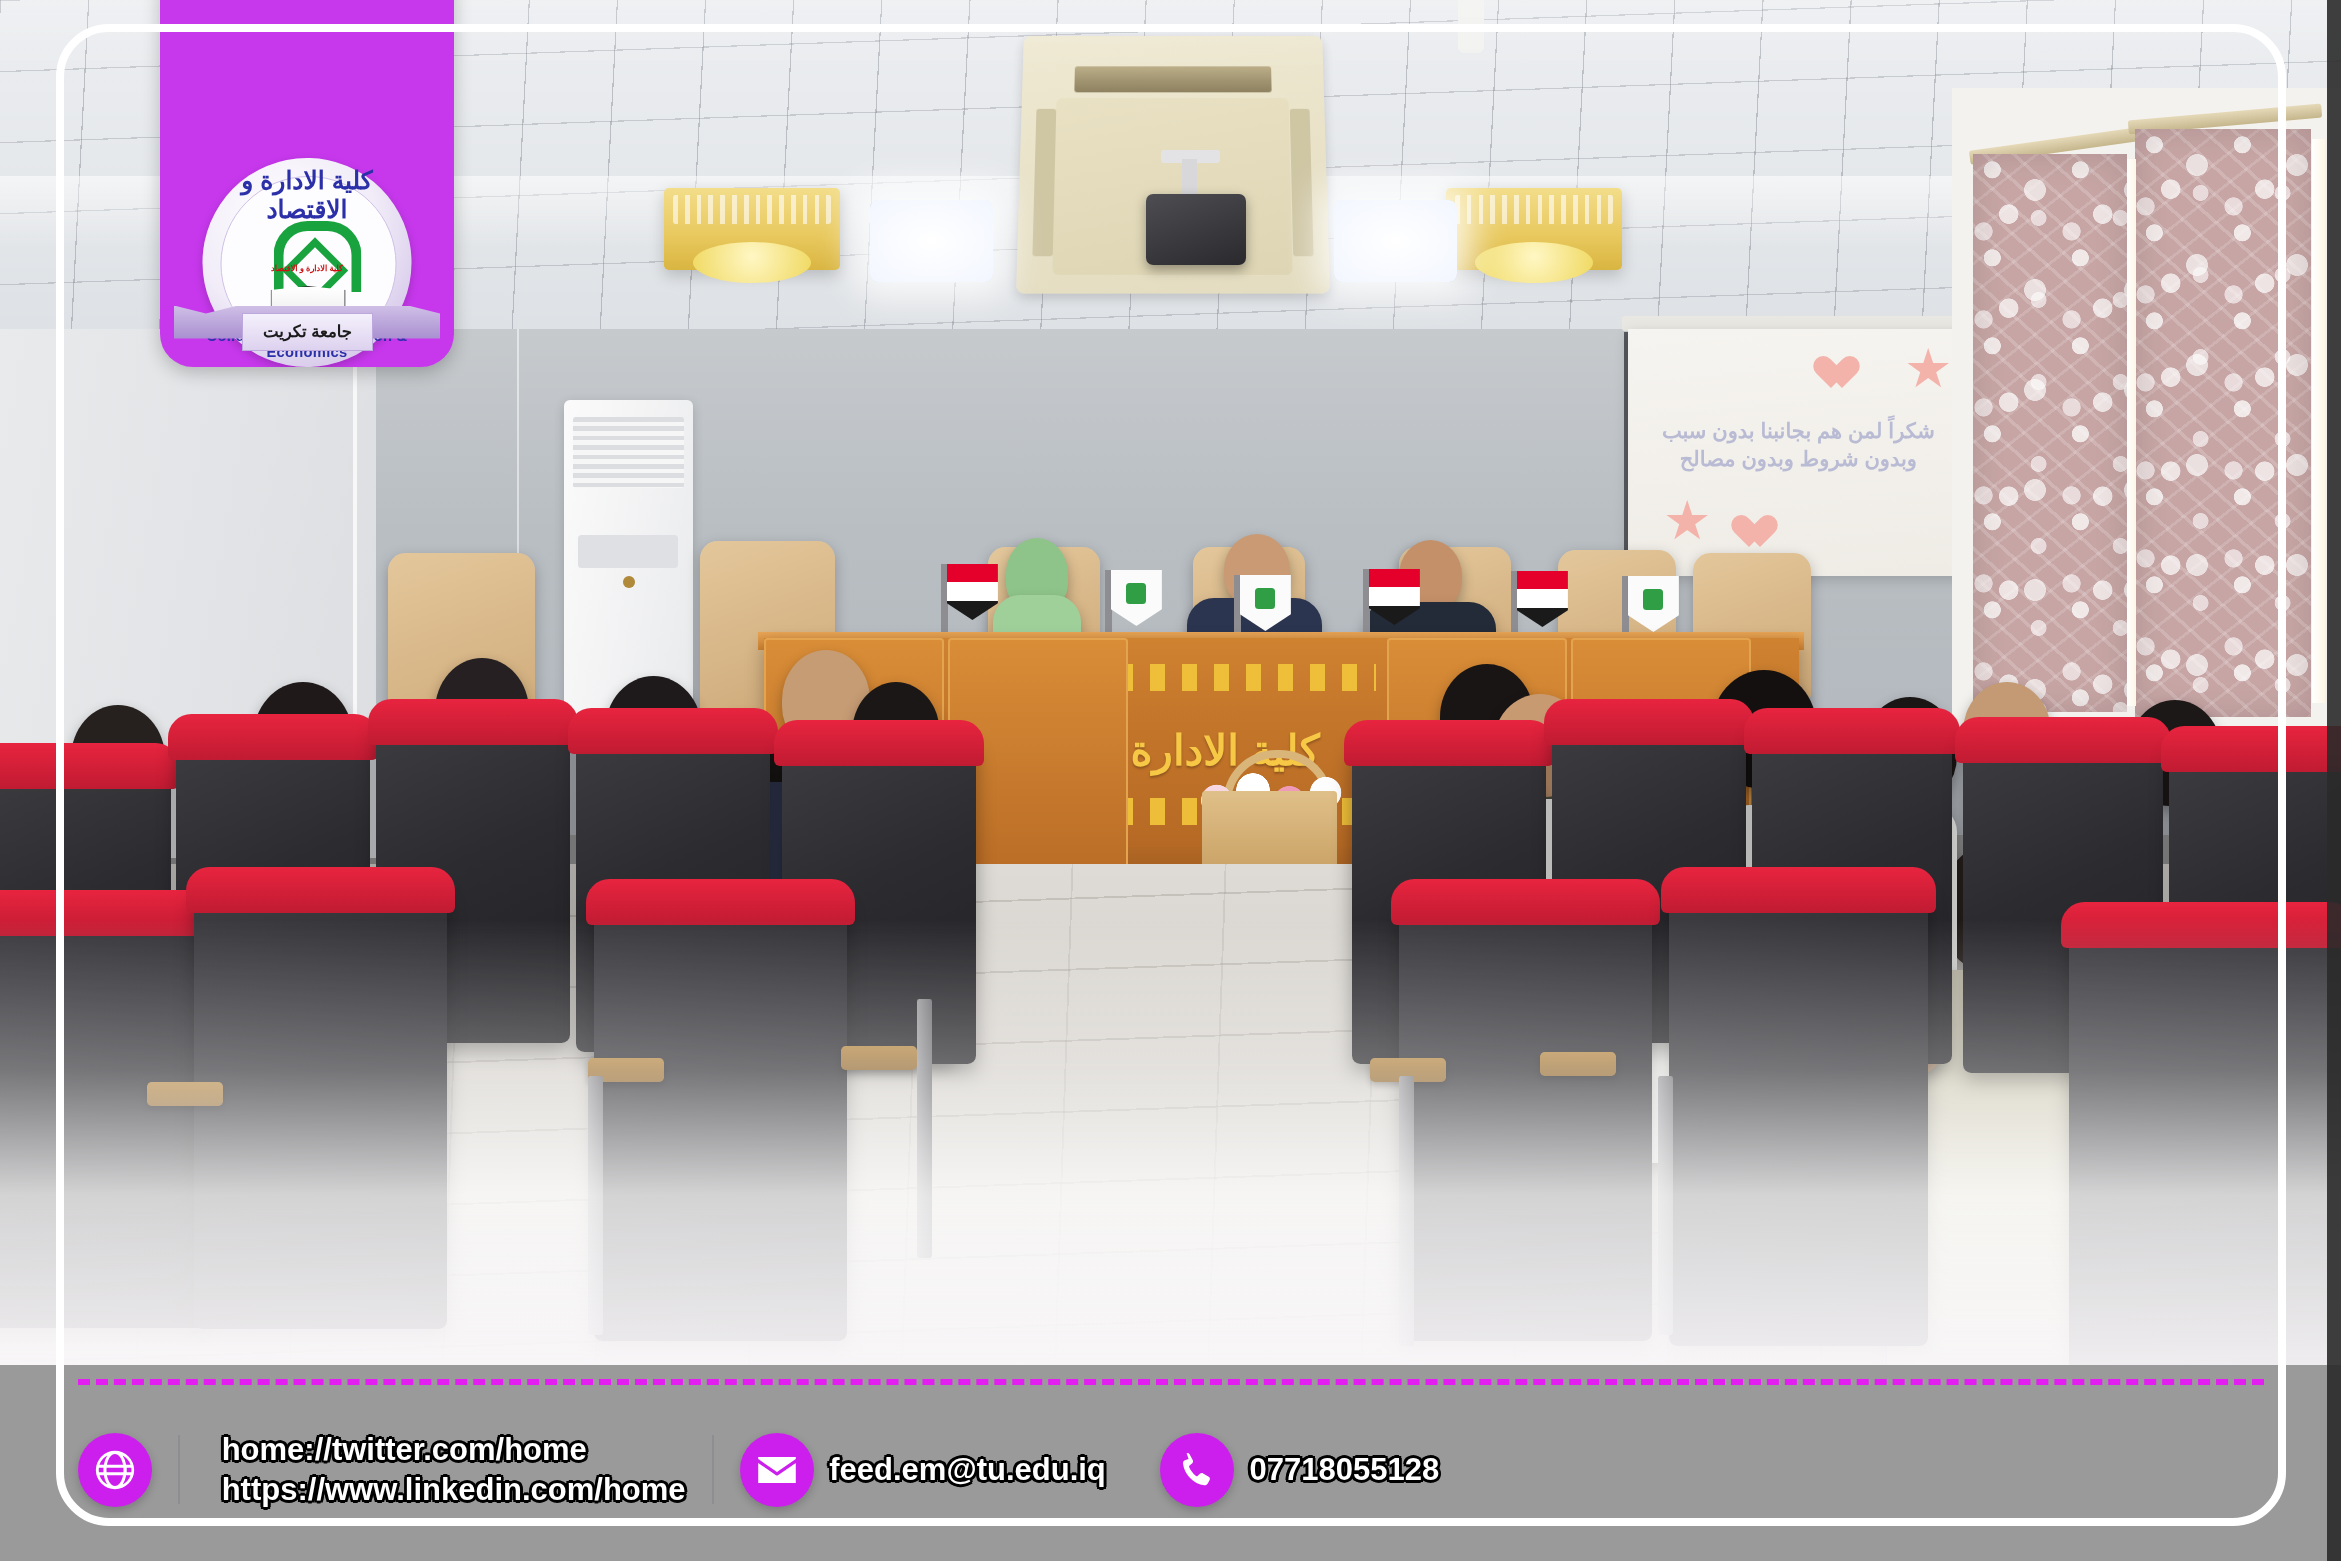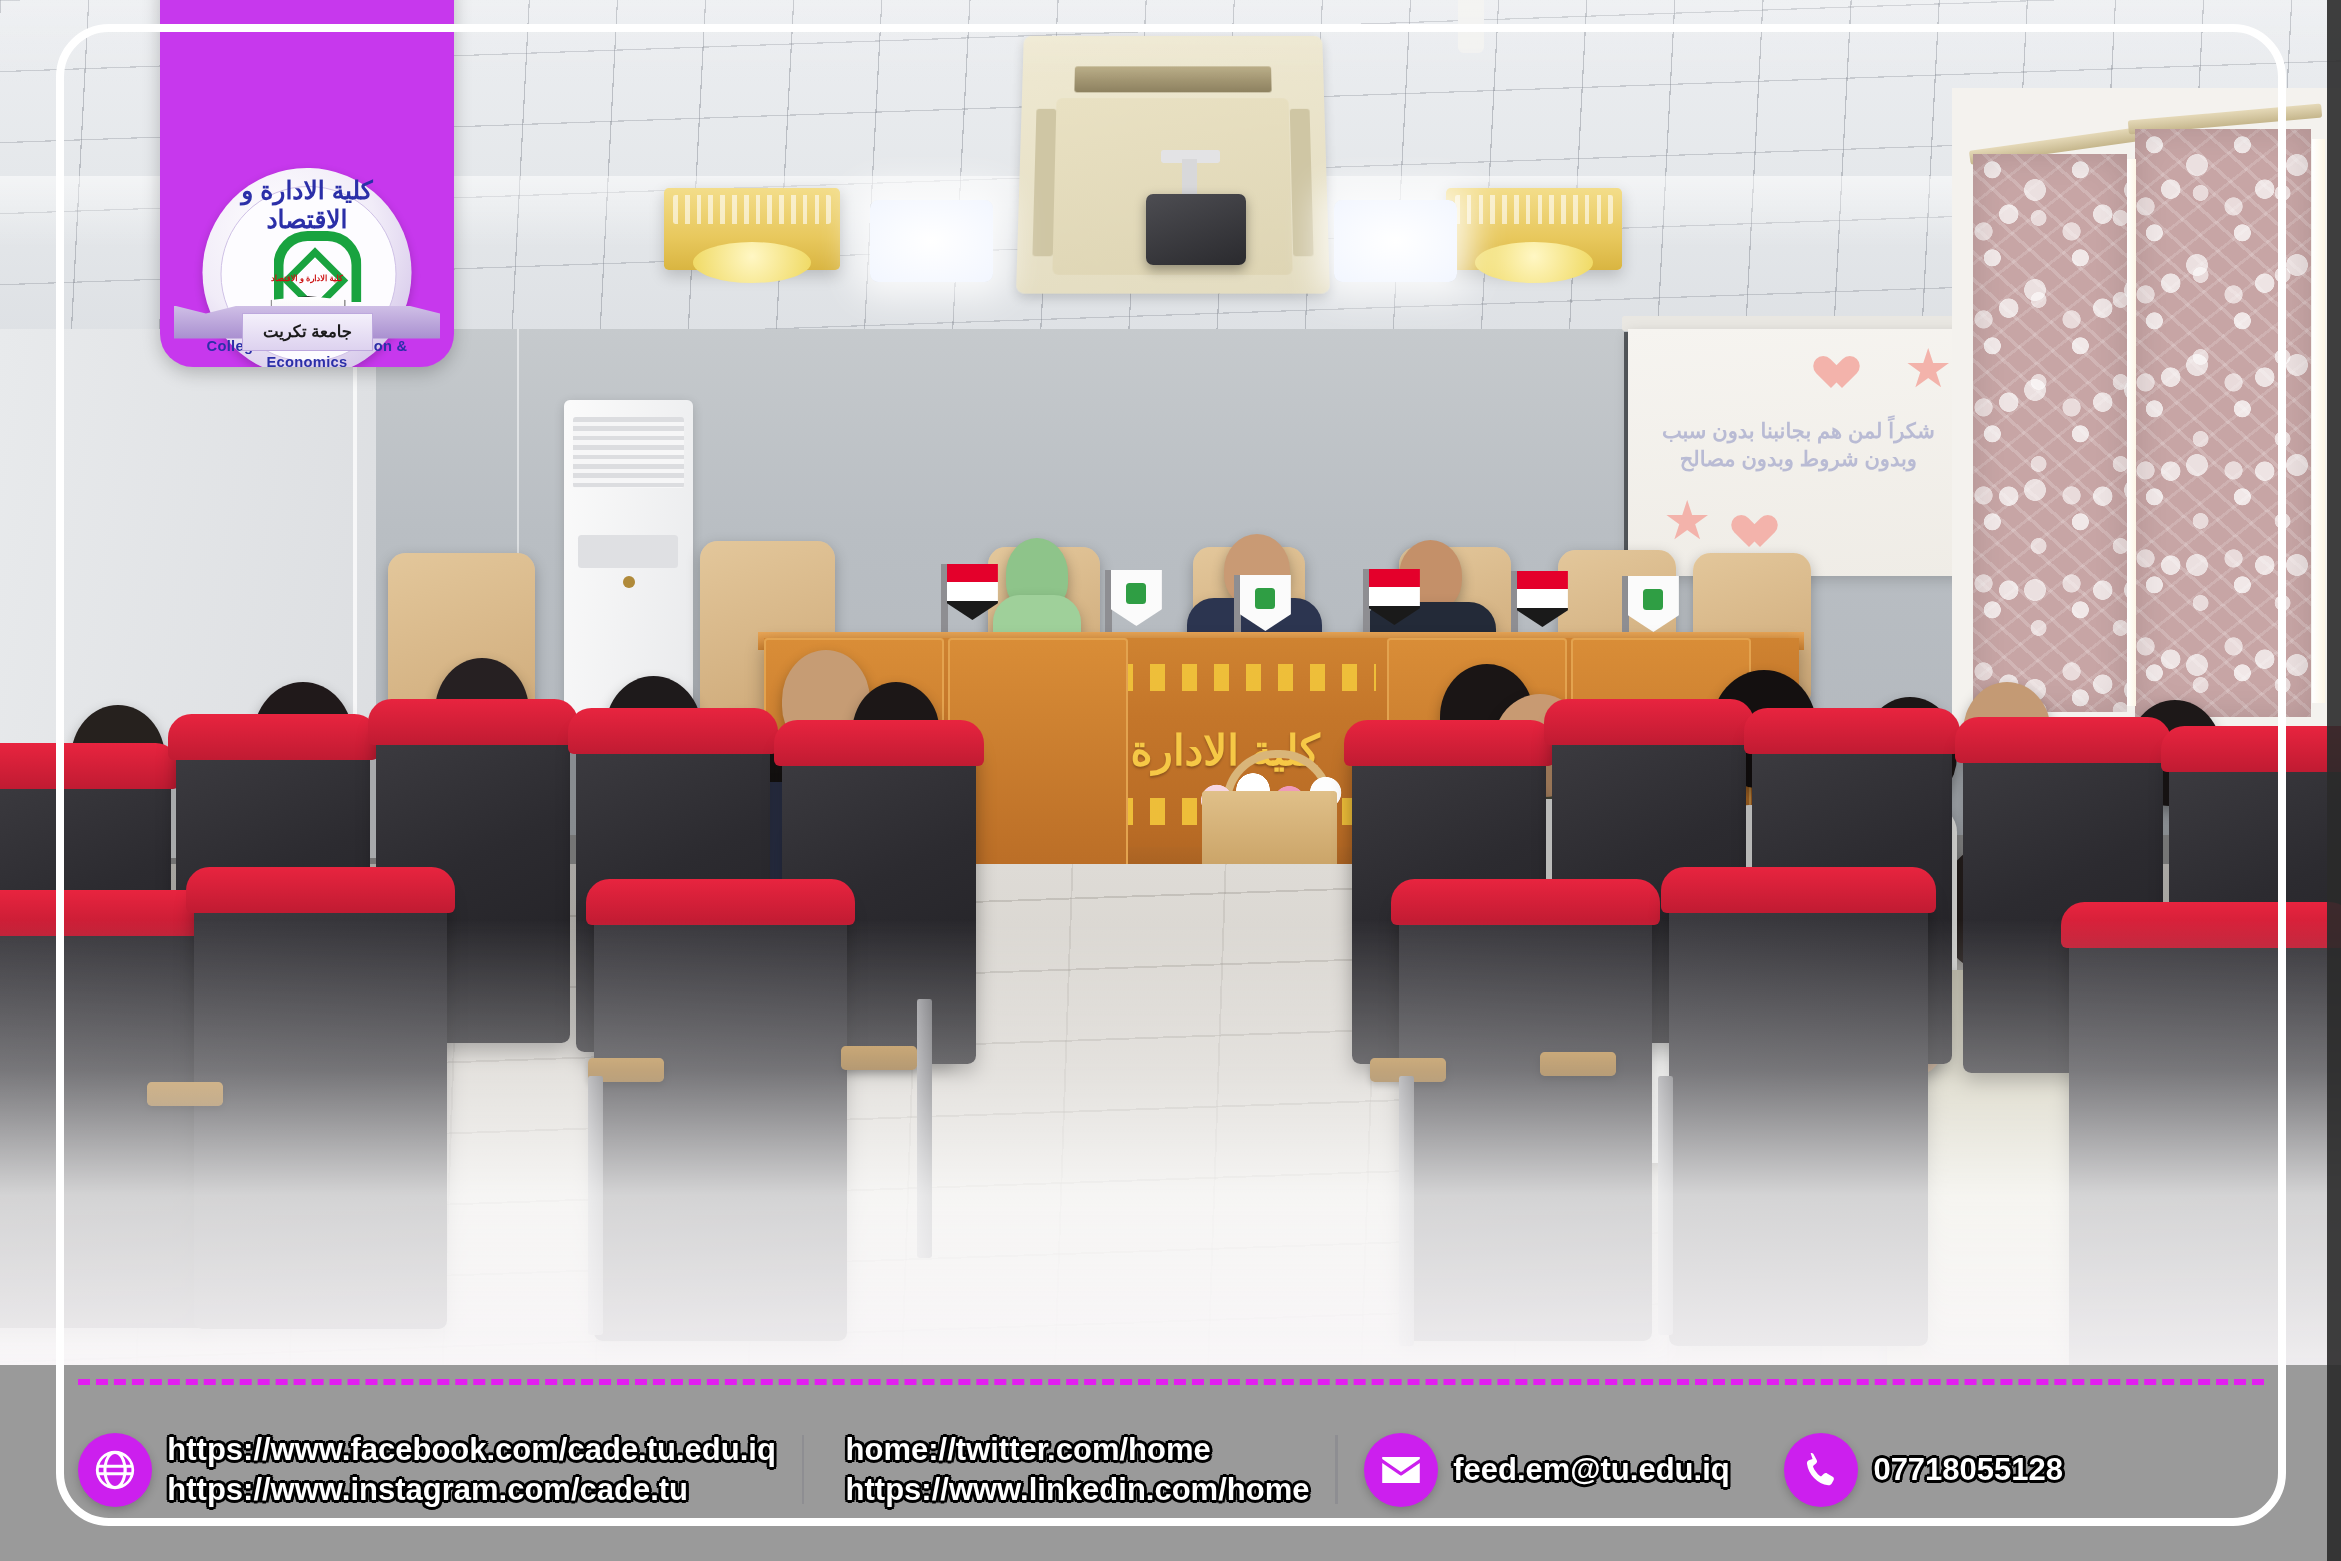--- a/index.html
+++ b/index.html
@@ -176,21 +176,21 @@
 
   
   .fade-bottom{position:absolute;left:0;bottom:0;width:2342px;height:447px;
     background:linear-gradient(180deg,rgba(255,255,255,0) 0%,rgba(255,255,255,.35) 34%,rgba(255,255,255,.80) 62%,rgba(250,248,250,.95) 100%);}
   .fade-top{position:absolute;left:0;top:0;width:2342px;height:82px;
     background:linear-gradient(180deg,rgba(255,255,255,.18),rgba(255,255,255,0));}
 
   
   .logo-badge{position:absolute;left:160px;top:-21px;width:294px;height:388px;
     background:#c738ed;border-radius:0 0 33px 33px;box-shadow:0 5.9px 17.6px rgba(0,0,0,.22);overflow:hidden;}
-  .seal{position:absolute;left:50%;top:189px;transform:translateX(-50%);
+  .seal{position:absolute;left:50%;top:179px;transform:translateX(-50%);
     width:209px;height:209px;border-radius:50%;
     background:radial-gradient(circle at 38% 30%,#ffffff 0%,#f1ecf8 48%,#d8cbeb 78%,#bda8dd 100%);
     box-shadow:0 3.5px 9.4px rgba(0,0,0,.2);}
   .seal-ring{position:absolute;left:17.6px;top:17.6px;width:174px;height:174px;border-radius:50%;
     background:#fdfcff;border:1.8px solid #cfc1e6;}
   .seal-ar{position:absolute;left:0;top:8.2px;width:209px;text-align:center;
     color:#2b2fa8;font-size:25px;font-weight:700;direction:rtl;}
   .seal-en{position:absolute;left:0;bottom:7px;width:209px;text-align:center;
     color:#2b2fa8;font-size:14.7px;font-weight:700;letter-spacing:0.3px;}
   .seal-emblem{position:absolute;left:50%;top:63px;transform:translateX(-50%);width:94px;height:88px;}
@@ -455,24 +455,20 @@
   <div class="dashrule"></div>
 
   <div class="footer">
 
     <div class="fgroup">
       <div class="ficon">
         <svg viewBox="0 0 24 24" aria-hidden="true">
           <path d="M12 2a10 10 0 1 0 0 20 10 10 0 0 0 0-20zm0 1.6c1.9 0 3.6 2.3 4.2 5.6H7.8C8.4 5.9 10.1 3.6 12 3.6zM6.2 9.2H3.9A8.5 8.5 0 0 1 8 4.4a13 13 0 0 0-1.8 4.8zM3.6 10.8h2.4a18 18 0 0 0 0 2.4H3.6a8.4 8.4 0 0 1 0-2.4zm.3 4h2.3c.3 1.8.9 3.4 1.8 4.8a8.5 8.5 0 0 1-4.1-4.8zM12 20.4c-1.9 0-3.6-2.3-4.2-5.6h8.4c-.6 3.3-2.3 5.6-4.2 5.6zm-4.4-7.2a16 16 0 0 1 0-2.4h8.8a16 16 0 0 1 0 2.4H7.6zm8.4 6.4c.9-1.4 1.5-3 1.8-4.8h2.3a8.5 8.5 0 0 1-4.1 4.8zm2.1-6.4a18 18 0 0 0 0-2.4h2.4a8.4 8.4 0 0 1 0 2.4h-2.4zm-.3-4a13 13 0 0 0-1.8-4.8 8.5 8.5 0 0 1 4.1 4.8h-2.3z"></path>
         </svg>
       </div>
-      <div class="flines">
-        <div class="furl">https://www.facebook.com/cade.tu.edu.iq</div>
-        <div class="furl">https://www.instagram.com/cade.tu</div>
-      </div>
     </div>
 
     <div class="vdiv"></div>
 
     <div class="fgroup">
       <div class="flines">
         <div class="furl">home://twitter.com/home</div>
         <div class="furl">https://www.linkedin.com/home</div>
       </div>
     </div>

